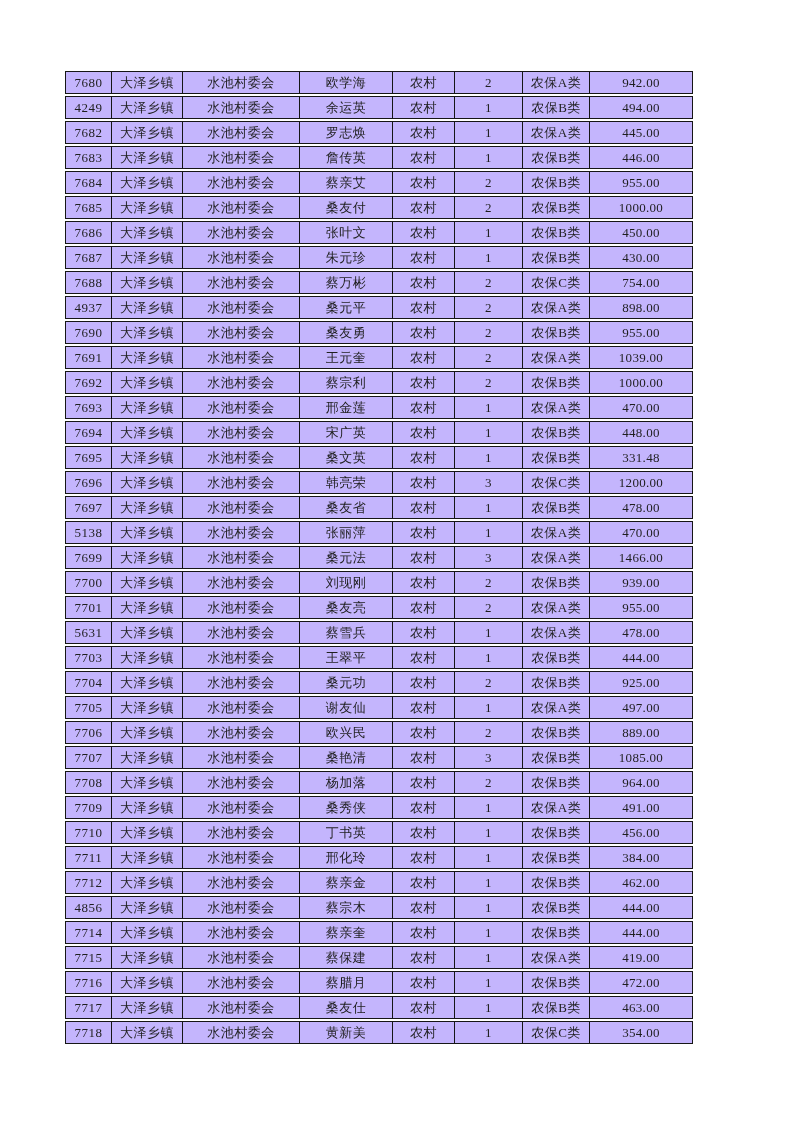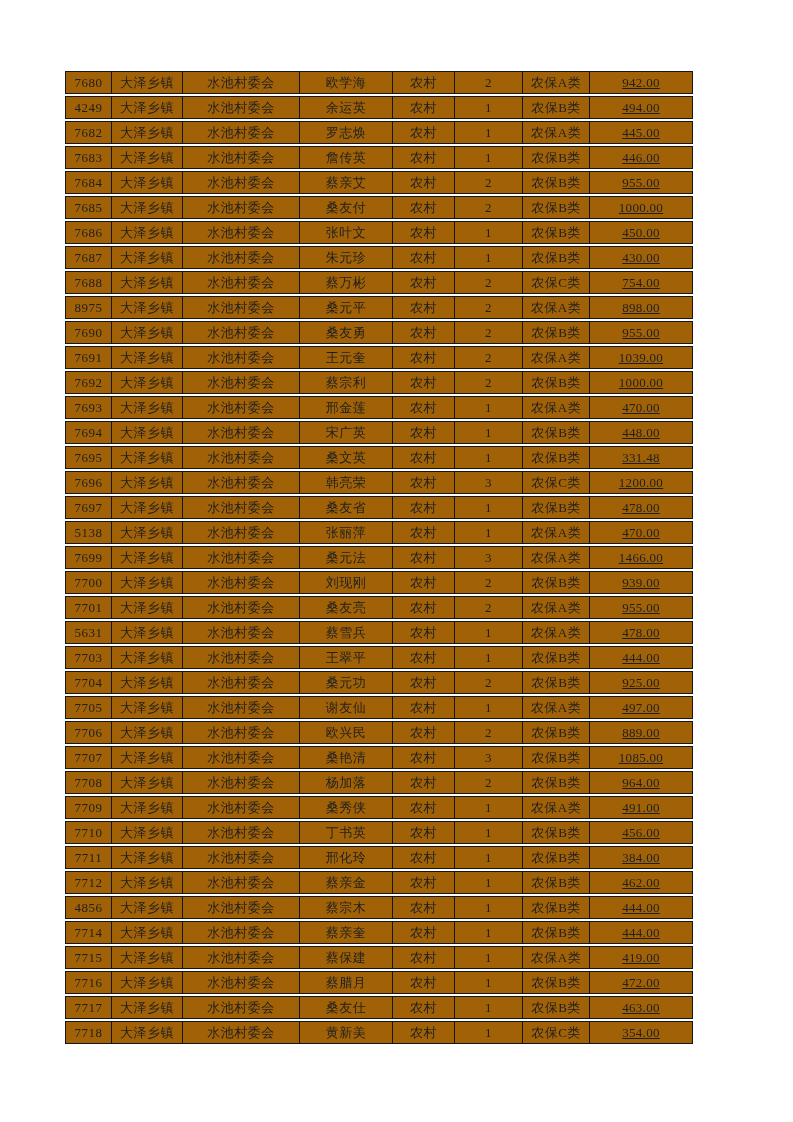--- a/index.html
+++ b/index.html
@@ -23,36 +23,36 @@
     width: 628px;
   }
   .row {
     box-sizing: border-box;
     width: 628px;
     height: 23px;
     border: 1px solid #161616;
     margin-bottom: 2px;
     display: grid;
     grid-template-columns: 46px 71px 117px 93px 62px 68px 67px auto;
-    background: #a16207;
+    background: #c4b5fd;
   }
   .row:last-child { margin-bottom: 0; }
   .cell {
     box-sizing: border-box;
     border-right: 1px solid #161616;
     display: flex;
     align-items: center;
     justify-content: center;
     font-size: 13px;
     line-height: 21px;
     white-space: nowrap;
     overflow: hidden;
     letter-spacing: 0.5px;
   }
-  .cell:last-child { border-right: none; text-decoration: underline; }
+  .cell:last-child { border-right: none; }
   .c-amount { letter-spacing: 0.3px; }
 </style>
 </head>
 <body>
 
 <div class="page">
   <div class="records-table">
       <div class="row">
     <div class="cell c-id">7680</div>
     <div class="cell c-town">大泽乡镇</div>
@@ -137,21 +137,21 @@
     <div class="cell c-id">7688</div>
     <div class="cell c-town">大泽乡镇</div>
     <div class="cell c-village">水池村委会</div>
     <div class="cell c-name">蔡万彬</div>
     <div class="cell c-type">农村</div>
     <div class="cell c-count">2</div>
     <div class="cell c-category">农保C类</div>
     <div class="cell c-amount">754.00</div>
   </div>
       <div class="row">
-    <div class="cell c-id">8975</div>
+    <div class="cell c-id">4937</div>
     <div class="cell c-town">大泽乡镇</div>
     <div class="cell c-village">水池村委会</div>
     <div class="cell c-name">桑元平</div>
     <div class="cell c-type">农村</div>
     <div class="cell c-count">2</div>
     <div class="cell c-category">农保A类</div>
     <div class="cell c-amount">898.00</div>
   </div>
       <div class="row">
     <div class="cell c-id">7690</div>

